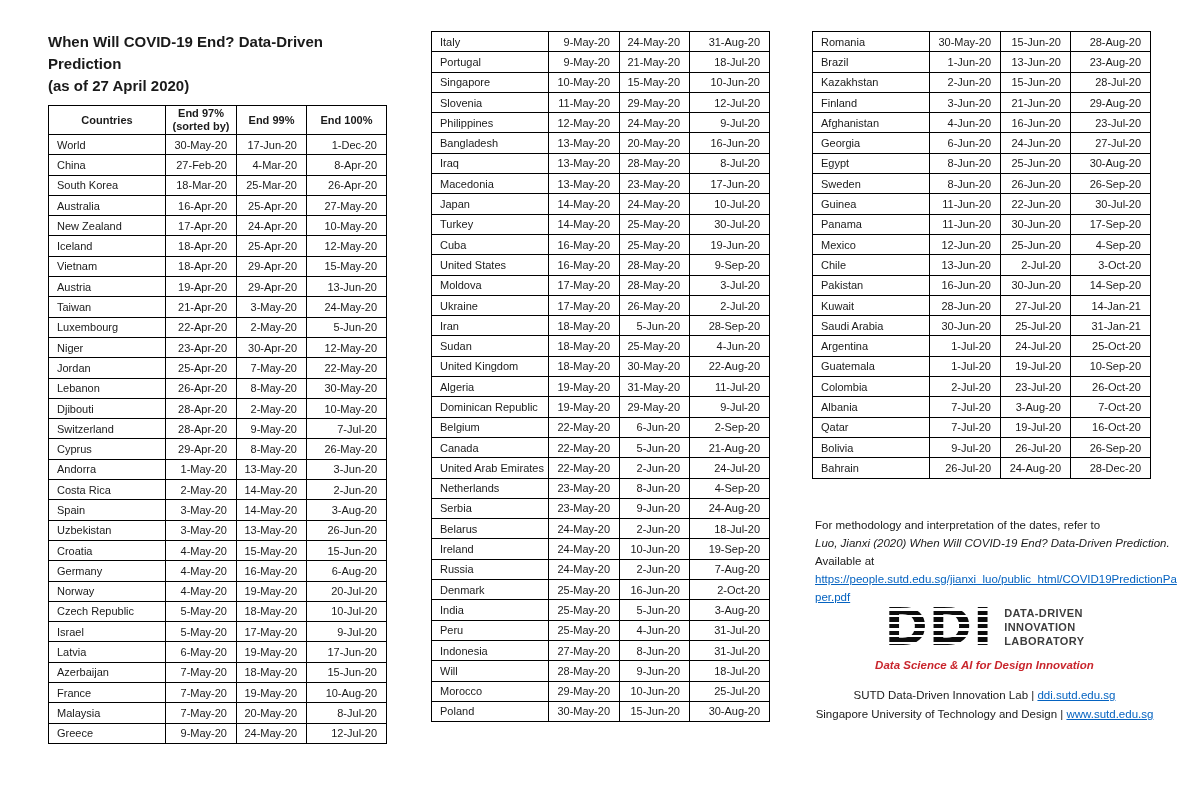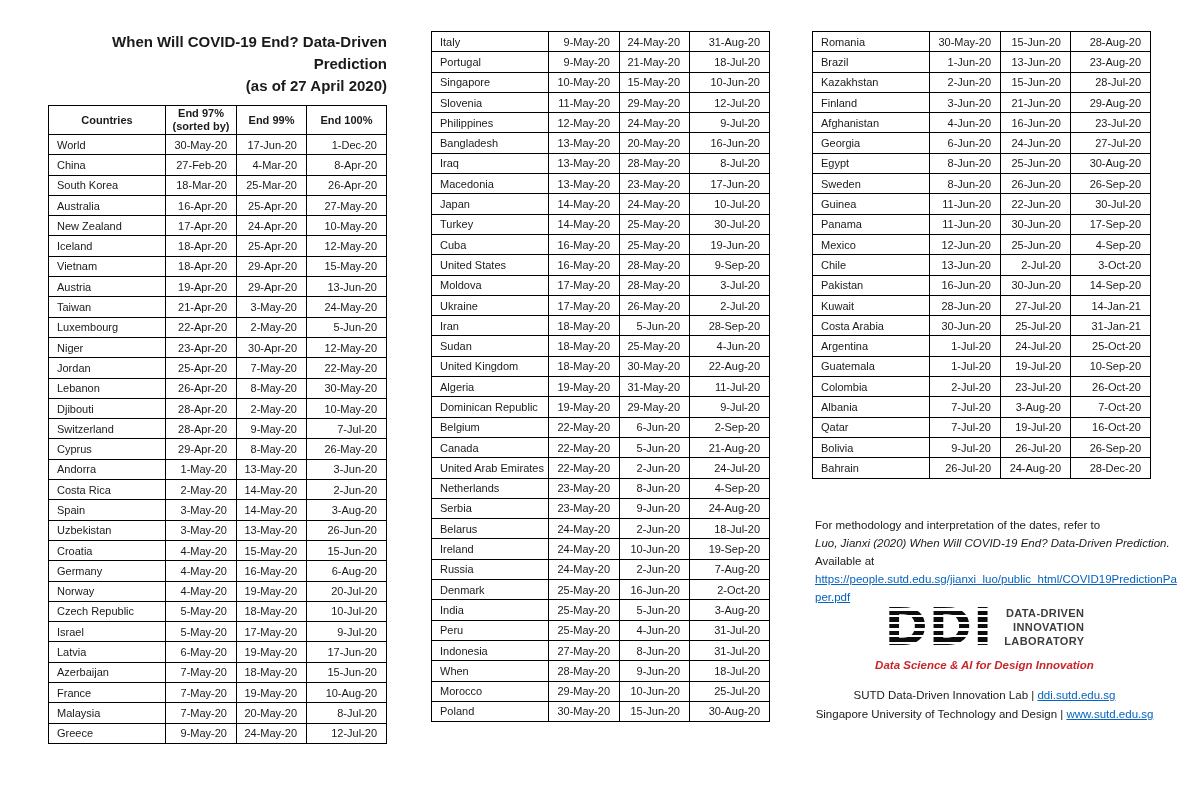--- a/index.html
+++ b/index.html
@@ -10,21 +10,21 @@
     width: 1200px;
     height: 804px;
     background: #ffffff;
     overflow: hidden;
   }
   .doc-title {
     position: absolute;
     left: 48px;
     top: 31px;
     width: 339px;
-    text-align: right;
+    text-align: left;
     font-size: 15px;
     font-weight: bold;
     line-height: 22px;
     color: #1a1a1a;
   }
   table.pred {
     border-collapse: collapse;
     table-layout: fixed;
     width: 338px;
     font-size: 11px;
@@ -72,21 +72,20 @@
     position: absolute;
     left: 812px;
     top: 604px;
     width: 345px;
   }
   .logo-row {
     display: flex;
     justify-content: center;
     align-items: center;
     gap: 11px;
-    text-align: right;
   }
   .ddi-letters {
     font-family: "DejaVu Sans", sans-serif;
     font-weight: 800;
     font-size: 52px;
     line-height: 46px;
     letter-spacing: 1px;
     background: repeating-linear-gradient(to bottom, #0d0d0d 0px, #0d0d0d 4.2px, #ffffff 4.2px, #ffffff 6.7px);
     -webkit-background-clip: text;
     background-clip: text;
@@ -518,21 +517,21 @@
           <td class="date">4-Jun-20</td>
           <td class="date">31-Jul-20</td>
         </tr>
         <tr>
           <td class="country">Indonesia</td>
           <td class="date">27-May-20</td>
           <td class="date">8-Jun-20</td>
           <td class="date">31-Jul-20</td>
         </tr>
         <tr>
-          <td class="country">When</td>
+          <td class="country">Will</td>
           <td class="date">28-May-20</td>
           <td class="date">9-Jun-20</td>
           <td class="date">18-Jul-20</td>
         </tr>
         <tr>
           <td class="country">Morocco</td>
           <td class="date">29-May-20</td>
           <td class="date">10-Jun-20</td>
           <td class="date">25-Jul-20</td>
         </tr>
@@ -631,21 +630,21 @@
           <td class="date">30-Jun-20</td>
           <td class="date">14-Sep-20</td>
         </tr>
         <tr>
           <td class="country">Kuwait</td>
           <td class="date">28-Jun-20</td>
           <td class="date">27-Jul-20</td>
           <td class="date">14-Jan-21</td>
         </tr>
         <tr>
-          <td class="country">Costa Arabia</td>
+          <td class="country">Saudi Arabia</td>
           <td class="date">30-Jun-20</td>
           <td class="date">25-Jul-20</td>
           <td class="date">31-Jan-21</td>
         </tr>
         <tr>
           <td class="country">Argentina</td>
           <td class="date">1-Jul-20</td>
           <td class="date">24-Jul-20</td>
           <td class="date">25-Oct-20</td>
         </tr>

